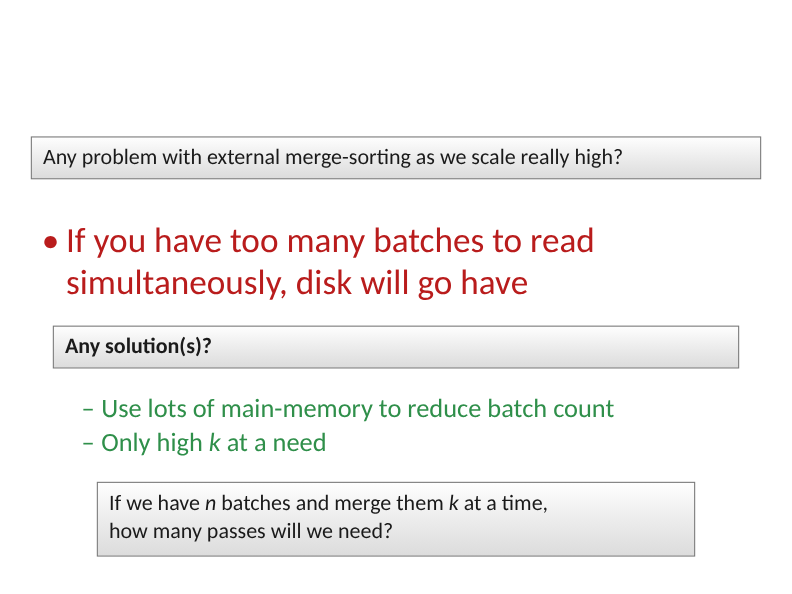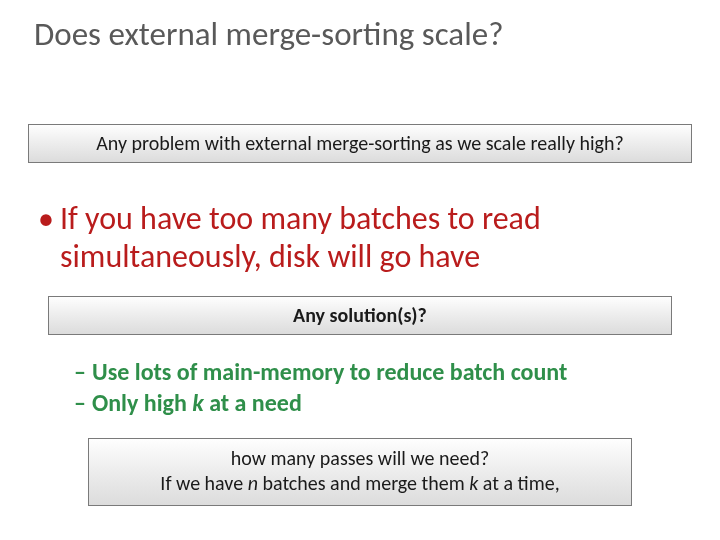--- a/index.html
+++ b/index.html
@@ -27,21 +27,20 @@
     color: #595959;
     letter-spacing: 0px;
   }
   .banner {
     position: absolute;
     left: 28px;
     right: 28px;
     box-sizing: border-box;
     border: 1px solid #7a7a7a;
     background: linear-gradient(to bottom, #fefefe 0%, #eeeeee 45%, #dcdcdc 100%);
-    text-align: center;
     color: #1a1a1a;
     font-size: 20px;
     line-height: 1.25;
     padding: 6px 10px;
   }
   .banner.b1 { top: 124px; }
   .banner.b2 { top: 296px; left: 48px; right: 48px; font-weight: bold; }
   .banner.b3 { top: 438px; left: 88px; right: 88px; padding: 7px 10px 9px; }
   .bullet-main {
     position: absolute;
@@ -63,32 +62,30 @@
     padding-left: 22px;
   }
   .subbullets {
     position: absolute;
     left: 74px;
     top: 356px;
     right: 40px;
     font-size: 24px;
     color: #2f8f4a;
     line-height: 1.3;
-    font-weight: bold;
   }
   .subbullets .row { white-space: nowrap; }
   .subbullets .dash { display:inline-block; width: 18px; }
   .ital { font-style: italic; }
 </style>
 </head>
 <body>
 
 <div class="slide">
 
-  <div class="title">Does external merge-sorting scale?</div>
 
   <div class="banner b1">Any problem with external merge-sorting as we scale really high?</div>
 
   <div class="bullet-main">
     <div>
       <span class="dot">•</span><span class="txt">If you have too many batches to read</span>
     </div>
     <div class="line2">simultaneously, disk will go have</div>
   </div>
 
@@ -97,19 +94,19 @@
   <div class="subbullets">
     <div class="row">
       <span class="dash">–</span><span>Use lots of main-memory to reduce batch count</span>
     </div>
     <div class="row">
       <span class="dash">–</span><span>Only high </span><span class="ital">k</span><span> at a need</span>
     </div>
   </div>
 
   <div class="banner b3">
-    <div>how many passes will we need?</div>
     <div>
       <span>If we have </span><span class="ital">n</span><span> batches and merge them </span><span class="ital">k</span><span> at a time,</span>
     </div>
+    <div>how many passes will we need?</div>
   </div>
 
 </div>
 
 </body></html>

